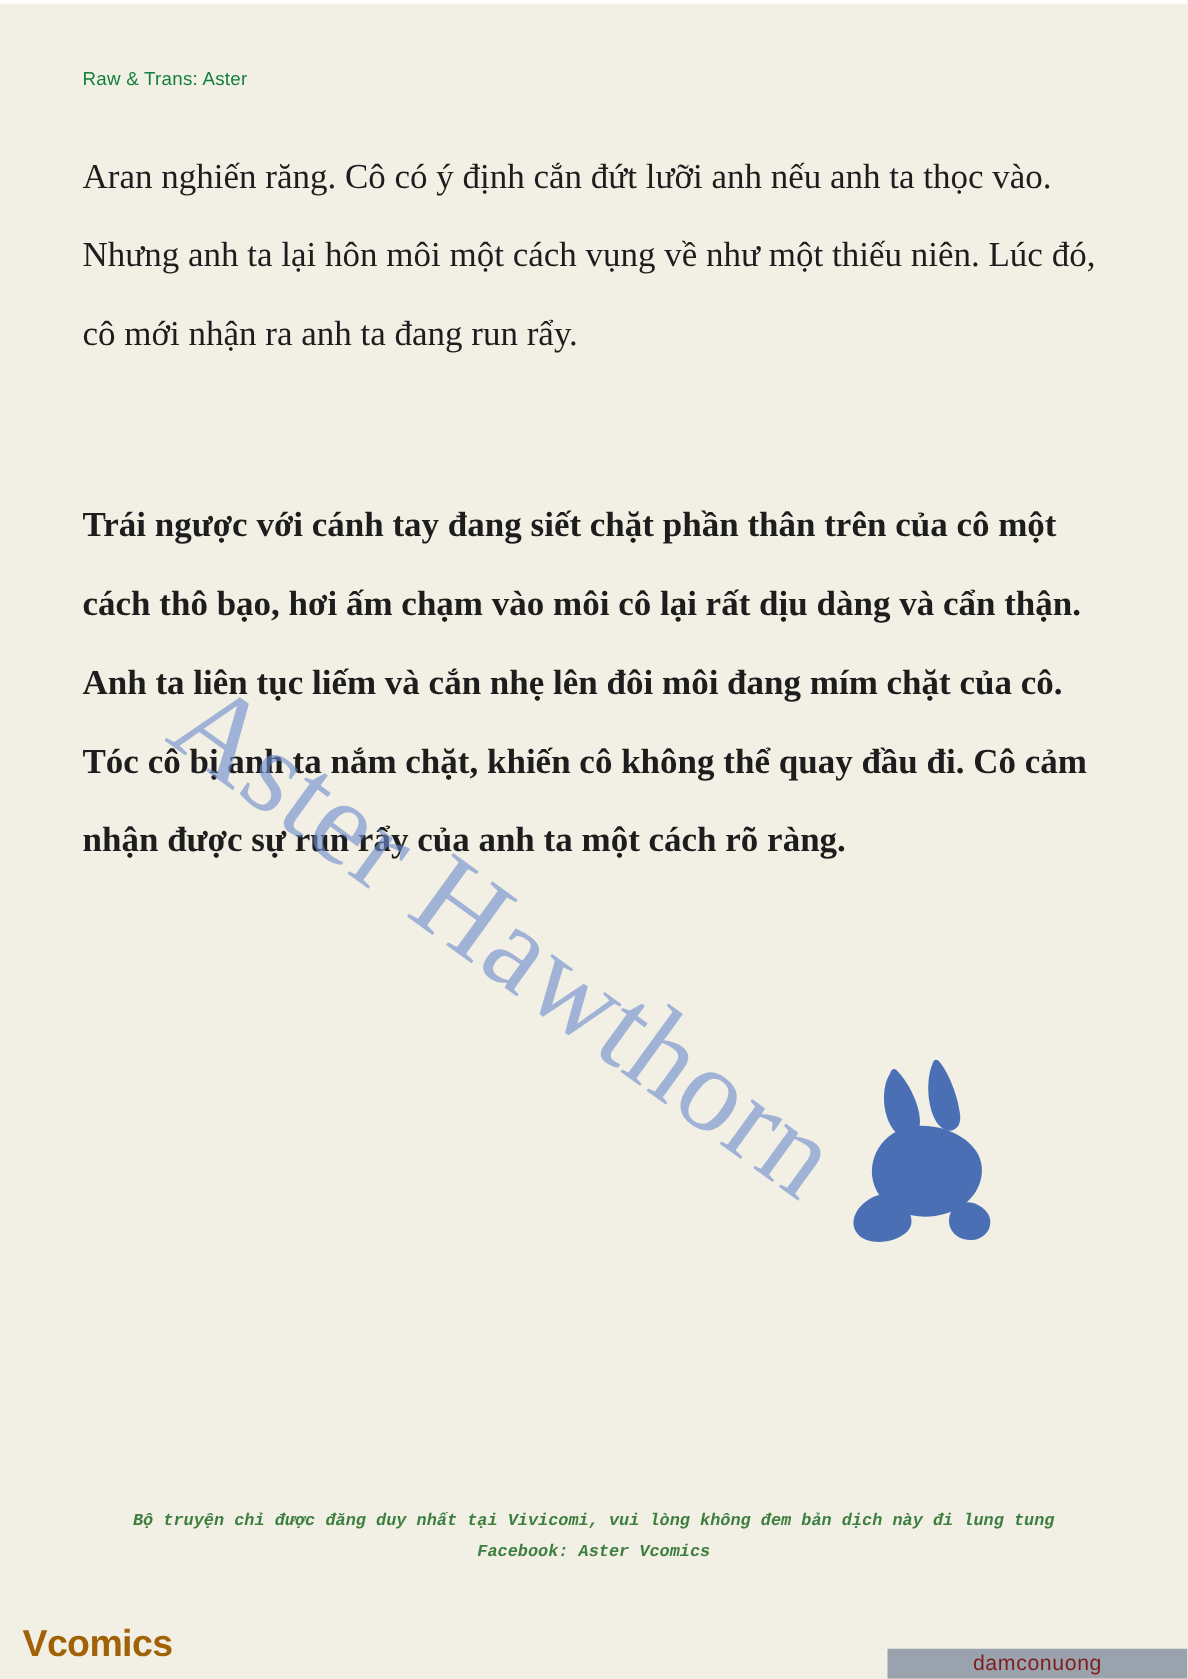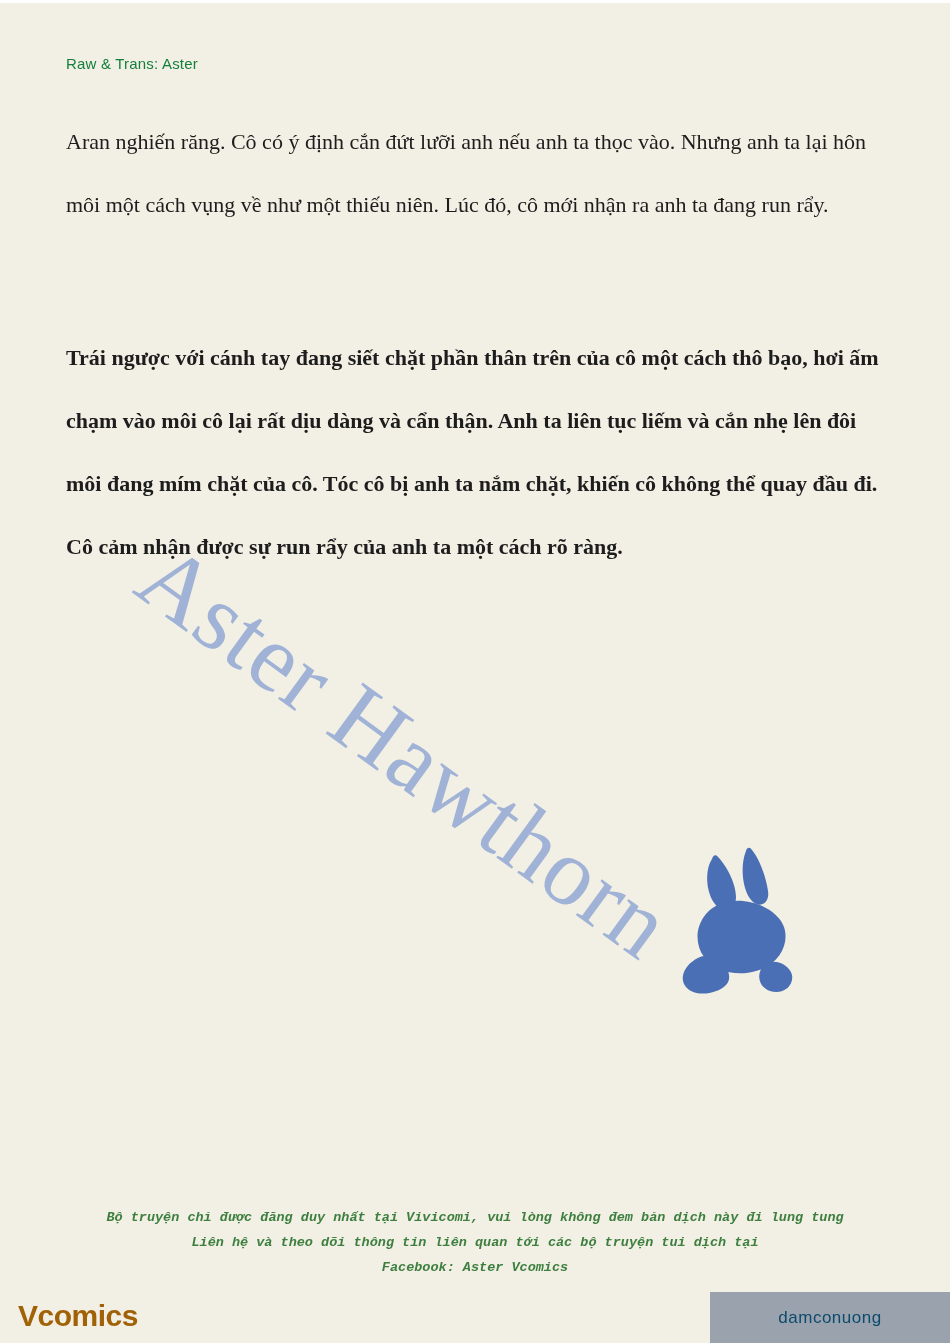--- a/index.html
+++ b/index.html
@@ -36,21 +36,21 @@
 
   .content {
     position: absolute;
     top: 110px;
     left: 66px;
     width: 818px;
   }
 
   .para {
     font-family: "Liberation Serif", serif;
-    font-size: 22px;
+    font-size: 28px;
     line-height: 63px;
     color: #1d1d1d;
     margin: 0 0 0 0;
   }
 
   .para + .para {
     margin-top: 90px;
     font-weight: bold;
   }
 
@@ -119,23 +119,23 @@
     color: #a16207;
     letter-spacing: -0.5px;
     line-height: 1;
   }
 
   .brand-right {
     position: absolute;
     right: 0;
     bottom: 0;
     width: 240px;
-    height: 51px;
+    height: 24px;
     background: #9aa3ad;
-    color: #0c4a6e;
+    color: #7f1d1d;
     font-family: "Liberation Sans", sans-serif;
     font-size: 17px;
     display: flex;
     align-items: center;
     justify-content: center;
     letter-spacing: 0.5px;
   }
 
   .edge-line {
     position: absolute;
@@ -171,21 +171,20 @@
         <path d="M86 6 C80 20, 82 46, 92 56 C100 64, 110 58, 108 46 C106 30, 98 12, 92 5 C90 2, 87 2, 86 6 Z"></path>
         <path d="M62 58 C40 66, 30 92, 44 112 C54 126, 76 132, 96 126 C118 120, 130 100, 124 82 C118 64, 88 50, 62 58 Z"></path>
         <path d="M40 112 C26 118, 18 132, 26 142 C34 152, 56 150, 66 140 C74 132, 66 118, 56 114 C50 111, 44 110, 40 112 Z"></path>
         <path d="M104 120 C96 128, 98 142, 110 146 C122 150, 134 142, 132 130 C130 120, 114 112, 104 120 Z"></path>
       </g>
     </svg>
   </div>
 
   <div class="footer-notes">
     <div>Bộ truyện chỉ được đăng duy nhất tại Vivicomi, vui lòng không đem bản dịch này đi lung tung</div>
-    <div>Liên hệ và theo dõi thông tin liên quan tới các bộ truyện tui dịch tại</div>
     <div>Facebook: Aster Vcomics</div>
   </div>
 
   <div class="footer-bar">
     <div class="brand-left">
       <span>Vcomics</span>
     </div>
     <div class="brand-right">damconuong</div>
   </div>
 

